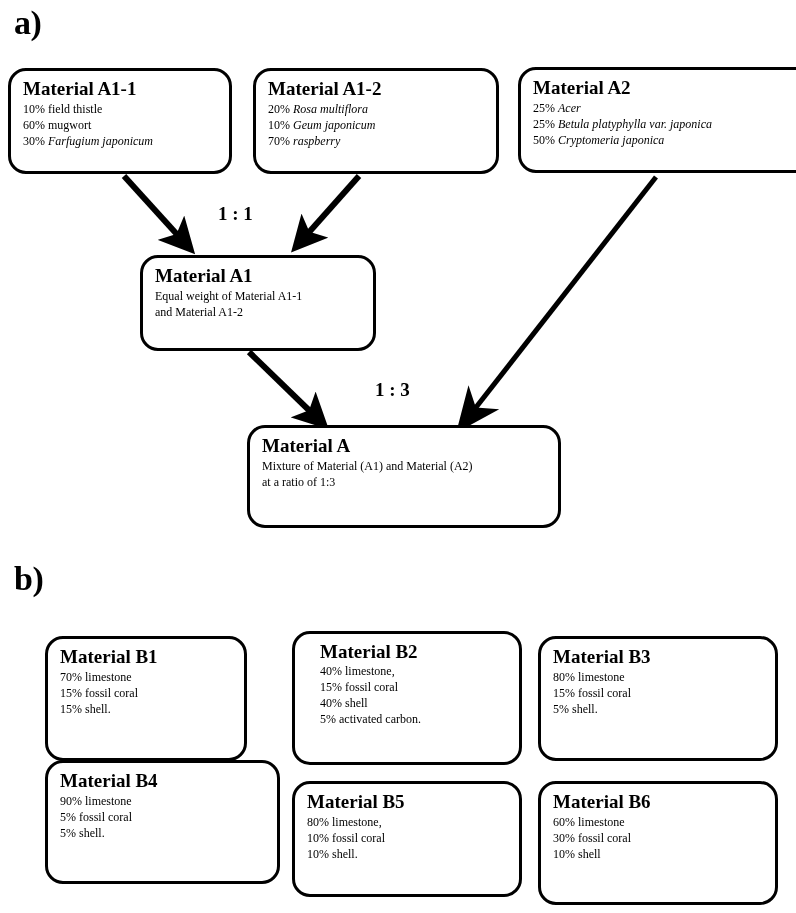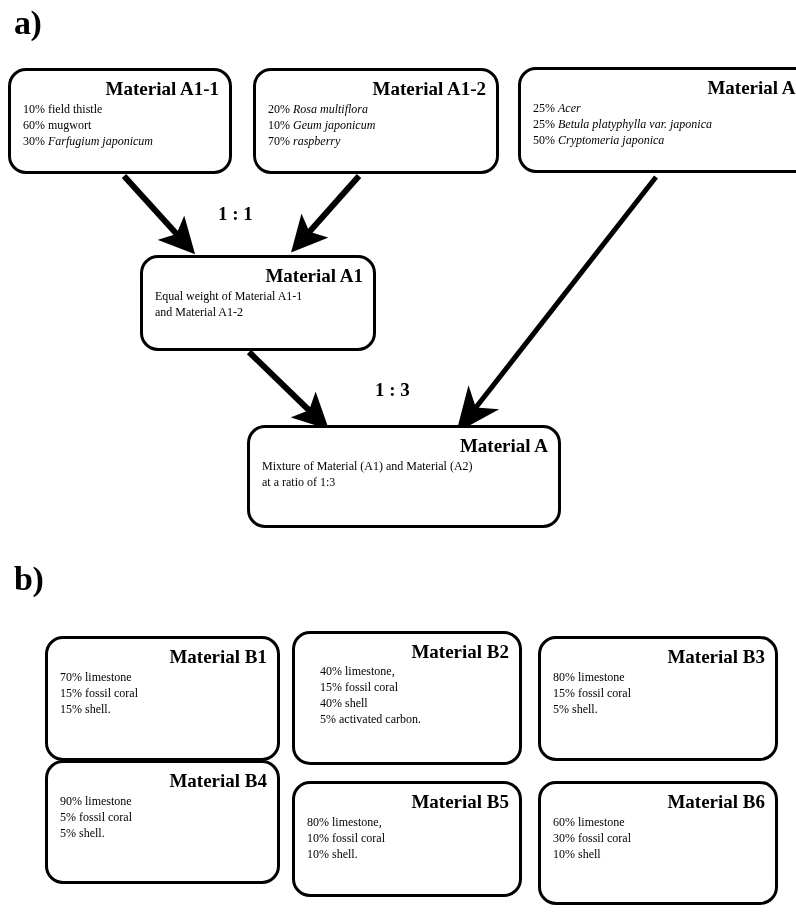--- a/index.html
+++ b/index.html
@@ -29,21 +29,21 @@
 
   .mbox {
     position: absolute;
     box-sizing: border-box;
     border: 3px solid #000000;
     border-radius: 18px;
     background: #ffffff;
     padding: 6px 10px 6px 12px;
   }
   .mbox .title {
-    text-align: right;
+    text-align: left;
     font-weight: bold;
     font-size: 19px;
     line-height: 1.25;
     margin-bottom: 1px;
     white-space: nowrap;
   }
   .mbox .lines {
     font-size: 12px;
     line-height: 1.33;
     text-align: left;
@@ -69,21 +69,21 @@
   }
 
   
   #box-a1-1 { left: 8px;   top: 68px;  width: 224px; height: 106px; }
   #box-a1-2 { left: 253px; top: 68px;  width: 246px; height: 106px; }
   #box-a2   { left: 518px; top: 67px;  width: 300px; height: 106px; }
   #box-a1   { left: 140px; top: 255px; width: 236px; height: 96px;  }
   #box-a    { left: 247px; top: 425px; width: 314px; height: 103px; }
 
   
-  #box-b1 { left: 45px;  top: 636px; width: 235px; height: 125px; }
+  #box-b1 { left: 45px;  top: 636px; width: 202px; height: 125px; }
   #box-b2 { left: 292px; top: 631px; width: 230px; height: 134px; padding-left: 25px; }
   #box-b3 { left: 538px; top: 636px; width: 240px; height: 125px; }
   #box-b4 { left: 45px;  top: 760px; width: 235px; height: 124px; }
   #box-b5 { left: 292px; top: 781px; width: 230px; height: 116px; }
   #box-b6 { left: 538px; top: 781px; width: 240px; height: 124px; }
 
   #box-b2 .title { margin-bottom: 0px; }
 </style>
 </head>
 <body>

